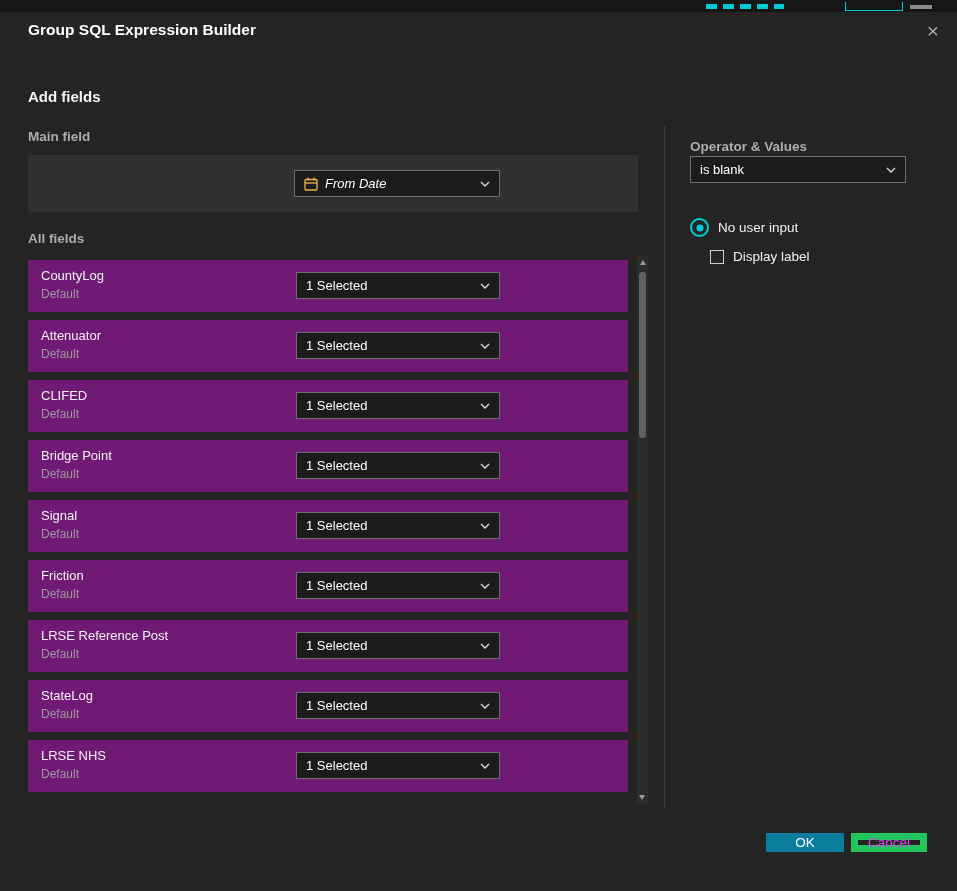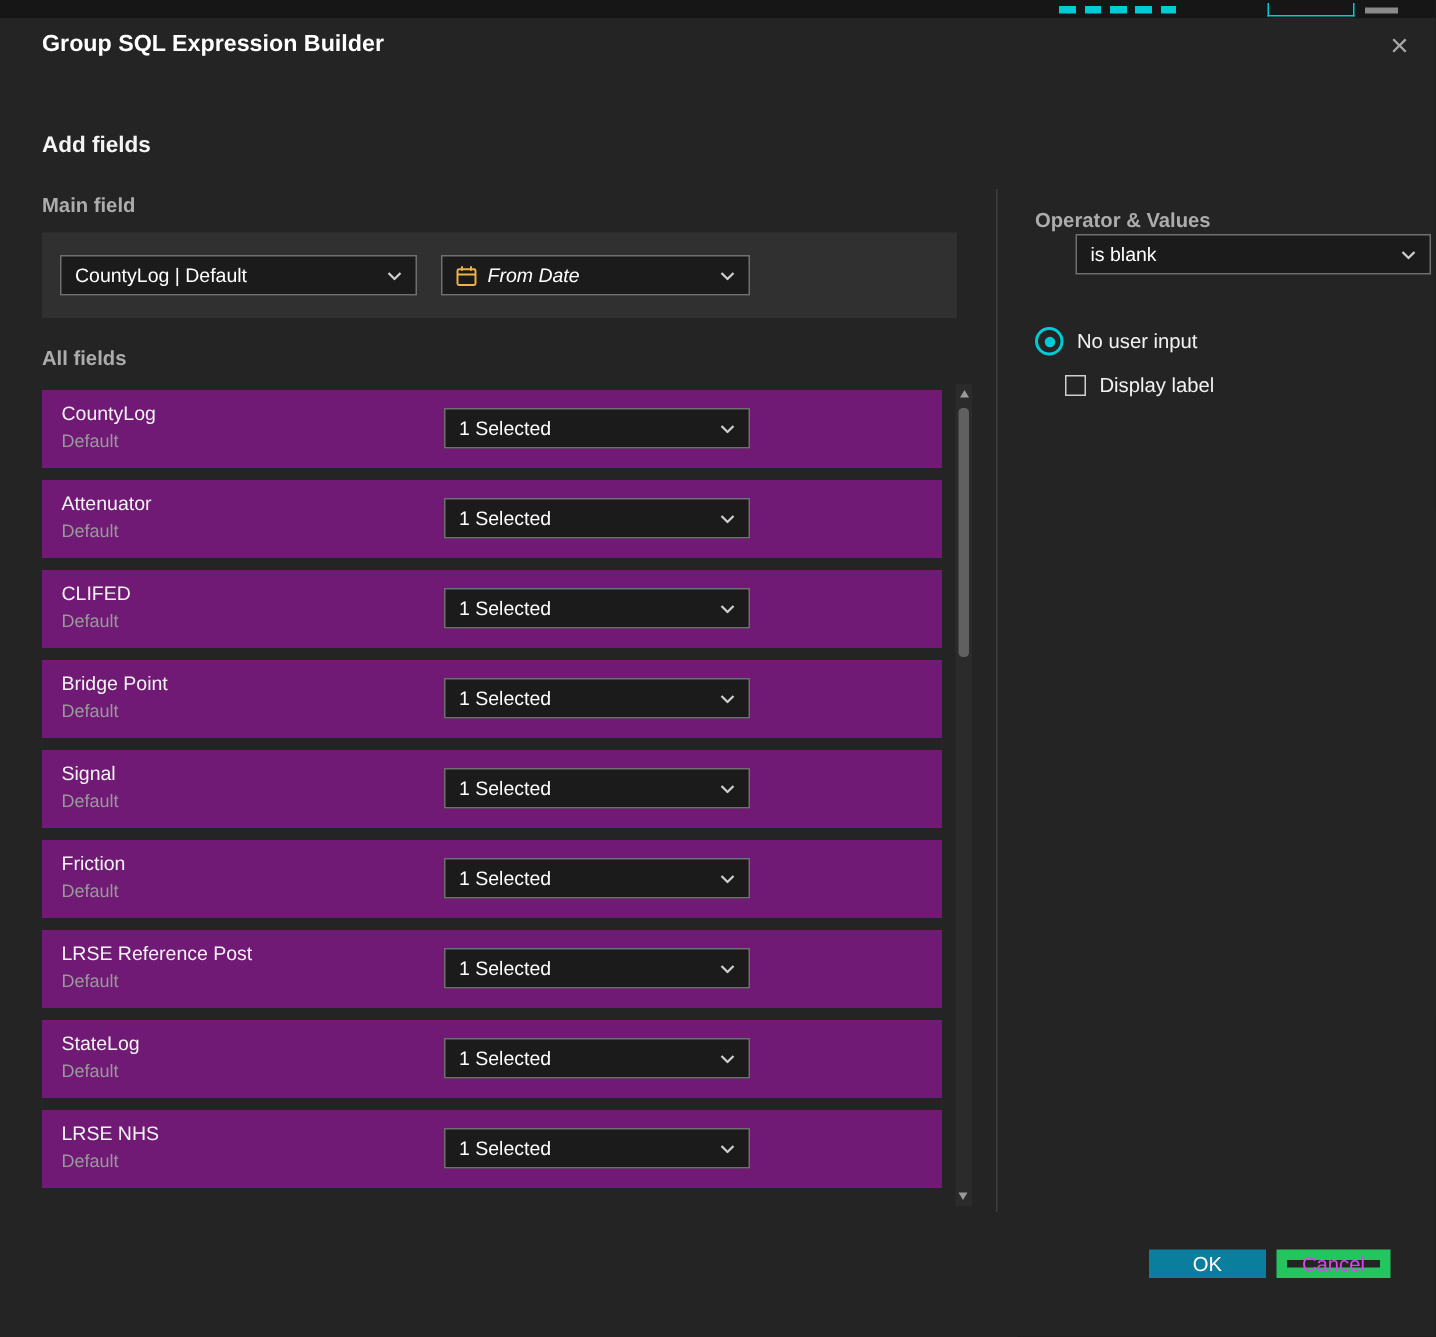--- a/index.html
+++ b/index.html
@@ -51,21 +51,21 @@
   
   .scrollbar{position:absolute;left:637px;top:244px;width:11px;height:548px;background:#2b2b2b;}
   .tri-up,.tri-down{width:0;height:0;border-left:3.5px solid transparent;border-right:3.5px solid transparent;margin:4px auto 0;cursor:pointer;}
   .tri-up{border-bottom:5px solid #9a9a9a;}
   .tri-down{border-top:5px solid #9a9a9a;position:absolute;bottom:4px;left:2px;margin:0;}
   .sb-thumb{position:absolute;left:2px;top:16px;width:7px;height:166px;background:#606060;border-radius:3px;cursor:grab;}
 
   .v-divider{position:absolute;left:664px;top:114px;width:1px;height:682px;background:#3d3d3d;}
 
   
-  .sel-operator{left:717px;top:144px;width:237px;}
+  .sel-operator{left:690px;top:144px;width:216px;}
   .radio-row{position:absolute;left:690px;top:206px;display:flex;align-items:center;gap:9px;}
   .radio-outer{width:15px;height:15px;border-radius:50%;border:2px solid var(--accent);position:relative;background:#242424;box-sizing:content-box;cursor:pointer;flex:0 0 auto;}
   .radio-outer::after{content:"";position:absolute;left:50%;top:50%;transform:translate(-50%,-50%);width:7px;height:7px;border-radius:50%;background:var(--accent);}
   .radio-label{font-size:13.5px;color:#f2f2f2;}
   .checkbox-row{position:absolute;left:710px;top:237px;display:flex;align-items:center;gap:9px;}
   .checkbox{width:14px;height:14px;border:1px solid #cfcfcf;background:transparent;box-sizing:border-box;cursor:pointer;flex:0 0 auto;}
   .checkbox-label{font-size:13.5px;color:#f2f2f2;}
 
   
   .btn{position:absolute;top:821px;height:19px;display:flex;align-items:center;justify-content:center;
@@ -85,30 +85,20 @@
 <div class="dialog">
 
   <div class="dialog-title">Group SQL Expression Builder</div>
   <div class="close-btn">×</div>
 
   <div class="section-heading">Add fields</div>
 
   <div class="sub-label" id="main-field-label">Main field</div>
 
   <div class="main-panel">
-    <div class="select sel-source">
-      <span class="sel-left">
-          <span>CountyLog | Default</span>
-        </span>
-      <span class="chev">
-        <svg width="10" height="6" viewBox="0 0 10 6">
-            <polyline points="1,1 5,5 9,1" stroke="#cfcfcf" stroke-width="1.5" fill="none"></polyline>
-          </svg>
-      </span>
-    </div>
     <div class="select sel-field">
       <span class="sel-left">
         <span class="cal-icon">
           <svg width="14" height="14" viewBox="0 0 14 14" fill="none" stroke="currentColor" stroke-width="1.3">
             <rect x="1" y="2.5" width="12" height="10.5" rx="1"></rect>
             <line x1="1" y1="6" x2="13" y2="6"></line>
             <line x1="4" y1="0.5" x2="4" y2="3.5"></line>
             <line x1="10" y1="0.5" x2="10" y2="3.5"></line>
           </svg>
         </span>

